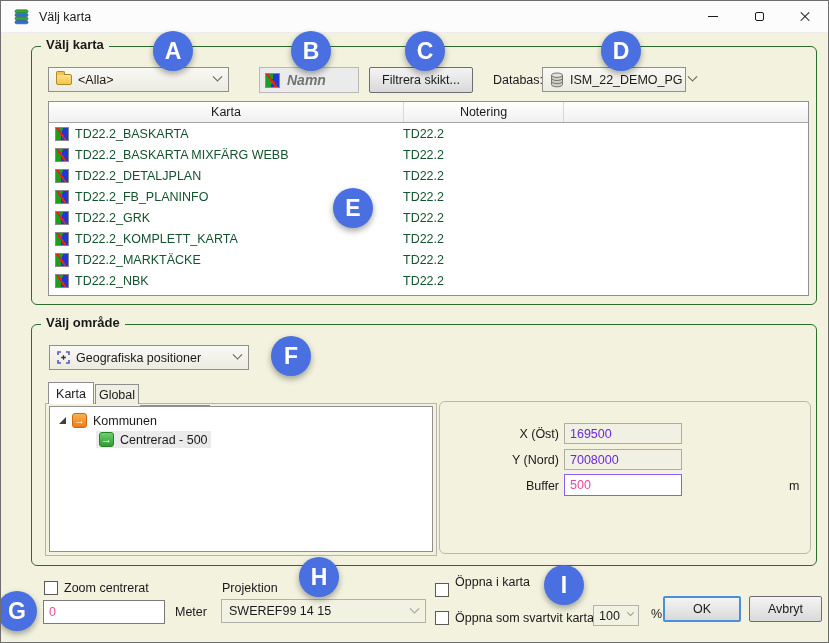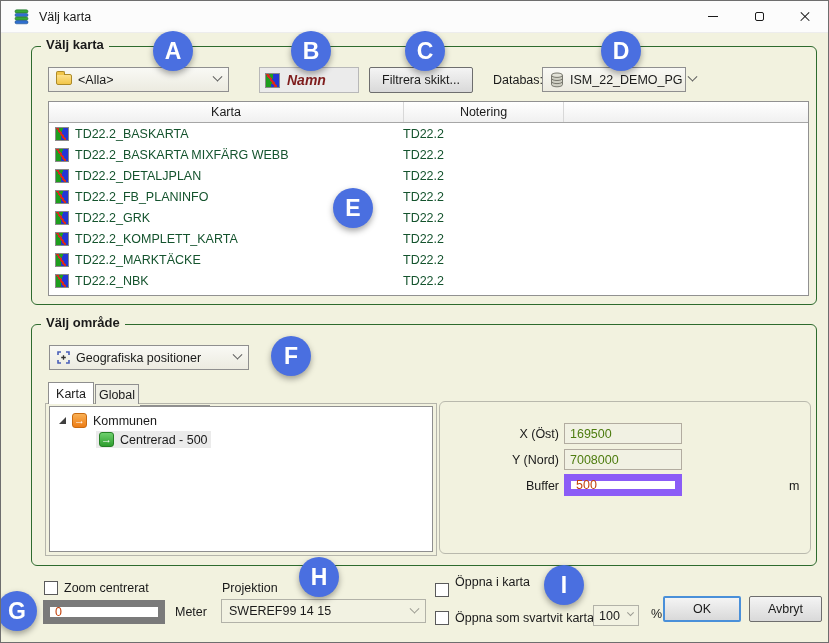--- a/index.html
+++ b/index.html
@@ -35,22 +35,22 @@
   .dd { position:absolute; display:flex; align-items:center; gap:6px; padding:0 7px;
         background:linear-gradient(#f9f9f5,#ecebe0); border:1px solid #8f8f8f; }
   .chev { margin-left:auto; width:7px; height:7px; border-right:1.6px solid #5a5a5a;
           border-bottom:1.6px solid #5a5a5a; transform:rotate(45deg) translate(-2px,-2px); flex:none; }
   .chev.gray { border-color:#9b9b92; }
   .btn { position:absolute; display:flex; align-items:center; justify-content:center;
          background:linear-gradient(#f4f4f4,#d9d9d9); border:1px solid #6e6e6e; border-radius:2px; }
   .checkbox { position:absolute; width:14px; height:14px; background:#fff; border:1px solid #5a5a5a; }
   .lbl { position:absolute; white-space:nowrap; }
   .input { position:absolute; display:flex; align-items:center; padding:0 5px; font-size:12.5px; }
-  .input-enabled  { background:#fff; border:7px solid #8b5cf6; color:#c2410c; }
-  .input-disabled { background:#f1f1e3; border:1px solid #b2aca0; color:#4d7c0f; }
+  .input-enabled  { background:#fff; border:1px solid #8b5cf6; color:#ec4899; }
+  .input-disabled { background:#f1f1e3; border:1px solid #b2aca0; color:#6d28d9; }
 
   
   .folder-icon { position:relative; width:16px; height:11px; flex:none;
       background:linear-gradient(#fde08a,#f2c64a); border:1px solid #ad8a28; border-radius:1px 2px 2px 2px; }
   .folder-icon::before { content:""; position:absolute; top:-4px; left:-1px; width:7px; height:3px;
       background:#f2c64a; border:1px solid #ad8a28; border-bottom:none; border-radius:2px 2px 0 0; }
   .map-icon { width:15px; height:15px; flex:none; border:1px solid #8a8a8a;
       background-image:
         linear-gradient(55deg, rgba(0,0,0,0) 40%, #d42a1e 40%, #d42a1e 53%, rgba(0,0,0,0) 53%),
         linear-gradient(100deg, #1e9e1e 48%, #2336d4 48%); }
@@ -131,21 +131,21 @@
 
   <div class="dd" style="left:47px; top:66px; width:181px; height:25px;">
     <span class="folder-icon"></span>
     <span>&lt;Alla&gt;</span>
     <span class="chev"></span>
   </div>
 
   <div style="position:absolute; left:258px; top:66px; width:100px; height:26px; background:#ebebeb;
               border:1px solid #b8b8b8; display:flex; align-items:center; gap:7px; padding:0 5px;">
     <span class="map-icon"></span>
-    <span style="font-style:italic; font-weight:bold; color:#7f1d1d; font-size:14px;">Namn</span>
+    <span style="font-style:italic; font-weight:bold; color:#737373; font-size:14px;">Namn</span>
   </div>
 
   <div class="btn" style="left:368px; top:66px; width:104px; height:26px; font-size:12.5px;">Filtrera skikt...</div>
 
   <span class="lbl" style="left:492px; top:72px;">Databas:</span>
 
   <div class="dd" style="left:541px; top:66px; width:144px; height:25px;">
     <span style="display:flex; flex:none;">
       <svg width="14" height="16" viewBox="0 0 14 16">
         <path d="M1.5 3.2 v9.4 c0 1.3 2.5 2.2 5.5 2.2 s5.5 -0.9 5.5 -2.2 v-9.4" fill="#cfcfc3" stroke="#77776d"></path>

